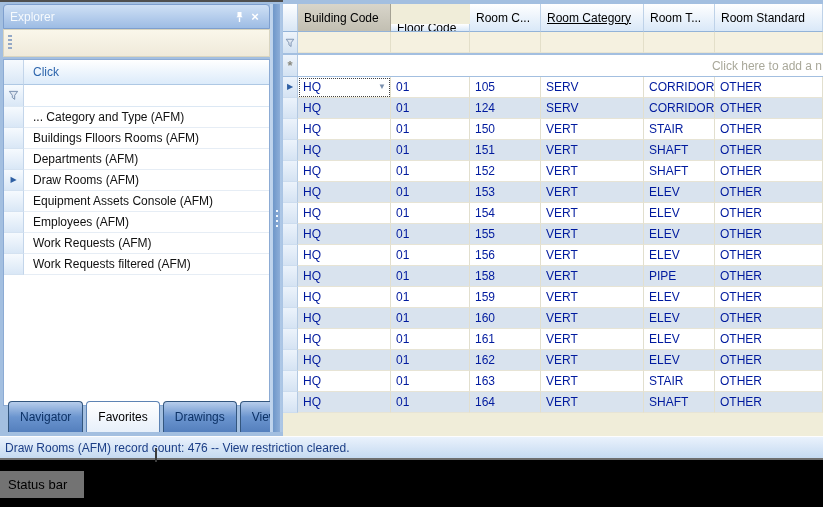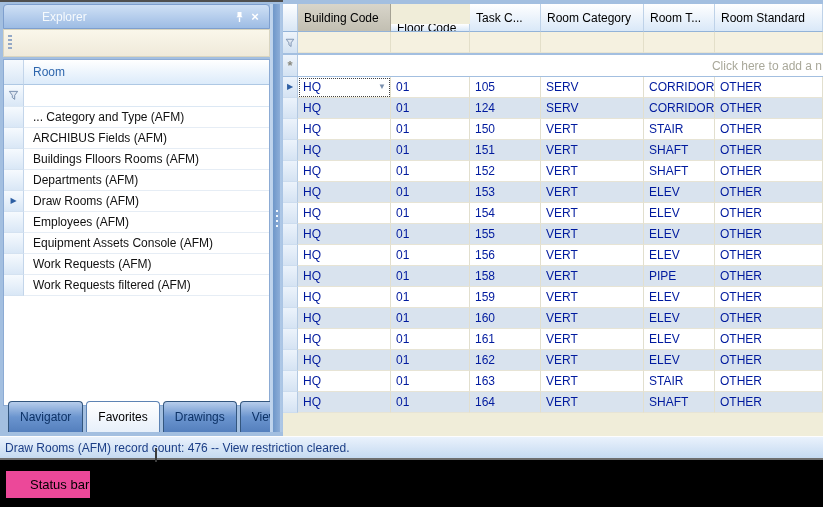--- a/index.html
+++ b/index.html
@@ -5,21 +5,21 @@
   * { margin:0; padding:0; box-sizing:border-box; }
   body { font-family:"Liberation Sans", sans-serif; }
   .screen { position:relative; width:823px; height:507px; background:#a3bfe0; overflow:hidden; }
   .top-edge { position:absolute; left:0; top:0; width:823px; height:2px; background:#4f4f4f; }
 
   
   .titlebar { position:absolute; left:3px; top:4px; width:267px; height:25px;
     background:linear-gradient(#cfe0f5,#9dbce4); border:1px solid #7e9fce;
     border-radius:4px 4px 0 0; display:flex; align-items:center; padding:0 6px;
     color:#f6fafd; font-size:12px; }
-  .titlebar .t-label { flex:1;margin-left:32px; }
+  .titlebar .t-label { flex:1; }
   .tb-icon { width:16px; height:16px; display:flex; align-items:center; justify-content:center;
     color:#fff; font-size:13px; font-weight:bold; cursor:default; }
   .toolbar { position:absolute; left:3px; top:29px; width:267px; height:28px;
     background:linear-gradient(#faf7ea,#efeada); border:1px solid #d9d5c0;
     display:flex; align-items:center; }
   .grip { width:4px; height:16px; margin:0 5px 0 4px;
     background:repeating-linear-gradient(180deg,#93a8c6 0 2px,transparent 2px 4px); }
   .menu-item { font-size:12px; color:#000; padding:3px 7px; cursor:default; }
   .menu-item.disabled { color:#9e9e9e; }
 
@@ -90,23 +90,23 @@
   .dd-arrow { position:absolute; right:4px; top:6px; color:#7a90ae; font-size:8px; line-height:1; }
 
   
   .statusbar { position:absolute; left:0; top:436px; width:823px; height:22px;
     background:linear-gradient(#eaf2fc,#c5daf1); border-top:1px solid #fdfdfd;
     display:flex; align-items:center; padding-left:5px; font-size:12px; color:#1c3e86; }
   .blackbar { position:absolute; left:0; top:458px; width:823px; height:49px;
     background:#000; border-top:2px solid #6e6e6e; }
   .callout-line { position:absolute; left:155px; top:448px; width:2px; height:14px;
     background:#3c3c3c; z-index:5; }
-  .annotation-label { position:absolute; left:6px; top:471px; width:84px; height:27px;
-    background:#ec4899; color:#000; font-size:13px; display:flex; align-items:center;
-    padding-left:24px; z-index:6; }
+  .annotation-label { position:absolute; left:0; top:471px; width:84px; height:27px;
+    background:#737373; color:#000; font-size:13px; display:flex; align-items:center;
+    padding-left:8px; z-index:6; }
 </style>
 </head>
 <body>
 
 <div class="screen">
   <div class="top-edge"></div>
 
   <div class="titlebar">
     <span class="t-label">Explorer</span>
     <span class="tb-icon">
@@ -118,60 +118,56 @@
     <span class="tb-icon">×</span>
   </div>
 
   <div class="toolbar">
     <span class="grip"></span>
   </div>
 
   <div class="taskbox">
     <div class="t-row task-head-row">
       <div class="t-ind"></div>
-      <div class="t-head">Room</div>
+      <div class="t-head">Click</div>
     </div>
     <div class="t-row task-filter-row">
       <div class="t-ind">
         <svg width="11" height="11" viewBox="0 0 12 12">
             <path d="M1.5 1.5h9L7.3 5.8v4.4L4.7 8.2V5.8z" fill="#dfe7f2" stroke="#7088a8" stroke-width="1"></path>
           </svg>
       </div>
       <div class="tf-cell"></div>
     </div>
     <div id="task-items">
         <div class="t-row task-row">
           <div class="t-ind"></div>
           <div class="task-label">... Category and Type (AFM)</div>
         </div>
         <div class="t-row task-row">
           <div class="t-ind"></div>
-          <div class="task-label">ARCHIBUS Fields (AFM)</div>
-        </div>
-        <div class="t-row task-row">
-          <div class="t-ind"></div>
           <div class="task-label">Buildings Flloors Rooms (AFM)</div>
         </div>
         <div class="t-row task-row">
           <div class="t-ind"></div>
           <div class="task-label">Departments (AFM)</div>
         </div>
         <div class="t-row task-row">
           <div class="t-ind">
             <span class="row-arrow">▶</span>
           </div>
           <div class="task-label">Draw Rooms (AFM)</div>
         </div>
         <div class="t-row task-row">
           <div class="t-ind"></div>
+          <div class="task-label">Equipment Assets Console (AFM)</div>
+        </div>
+        <div class="t-row task-row">
+          <div class="t-ind"></div>
           <div class="task-label">Employees (AFM)</div>
-        </div>
-        <div class="t-row task-row">
-          <div class="t-ind"></div>
-          <div class="task-label">Equipment Assets Console (AFM)</div>
         </div>
         <div class="t-row task-row">
           <div class="t-ind"></div>
           <div class="task-label">Work Requests (AFM)</div>
         </div>
         <div class="t-row task-row">
           <div class="t-ind"></div>
           <div class="task-label">Work Requests filtered (AFM)</div>
         </div>
       </div>
@@ -192,22 +188,22 @@
         <span></span>
     </div>
   </div>
 
   <div class="grid">
     <div class="g-top"></div>
     <div class="g-header" id="grid-header">
         <div class="gh-ind"></div>
         <div class="gh-cell selcol" style="width: 93px;">Building Code</div>
         <div class="gh-cell" style="width: 79px; margin-top: 20px;">Floor Code</div>
-        <div class="gh-cell" style="width: 71px;">Task C...</div>
-        <div class="gh-cell" style="width: 103px;">Room Category</div>
+        <div class="gh-cell" style="width: 71px;">Room C...</div>
+        <div class="gh-cell" style="width: 103px; text-decoration: underline;">Room Category</div>
         <div class="gh-cell" style="width: 71px;">Room T...</div>
         <div class="gh-cell" style="width: 108px;">Room Standard</div>
       </div>
     <div class="g-filter" id="grid-filter">
         <div class="gf-ind">
           <svg width="10" height="10" viewBox="0 0 12 12">
             <path d="M1.5 1.5h9L7.3 5.8v4.4L4.7 8.2V5.8z" fill="#dfe7f2" stroke="#7088a8" stroke-width="1"></path>
           </svg>
         </div>
         <div class="gf-cell" style="width: 93px;"></div>

